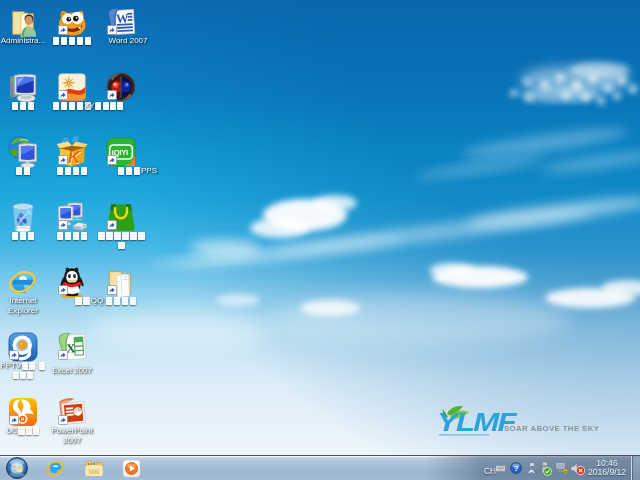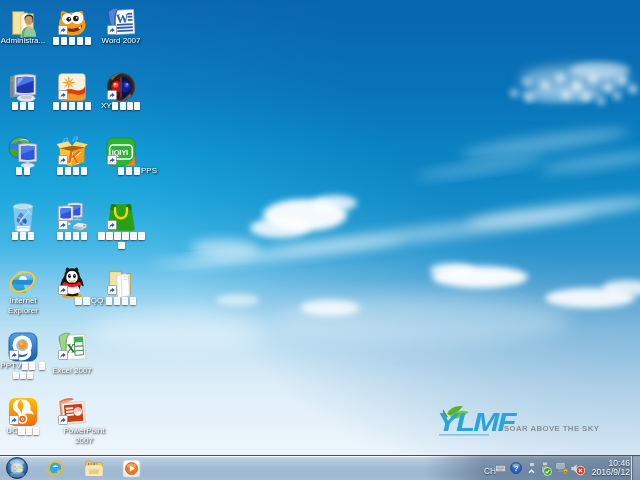--- a/index.html
+++ b/index.html
@@ -16,21 +16,21 @@
 #bar{position:absolute;left:0;top:455px;width:640px;height:25px;
 background:linear-gradient(180deg,#d7e3ef 0,#b6cbdf 3px,#a3bcd4 12px,#9db7d0 18px,#a8bfd5 25px);
 border-top:1px solid #49525c;box-sizing:border-box;}
 #bar:before{content:"";position:absolute;left:0;top:0;width:100%;height:1px;background:rgba(255,255,255,.75);}
 #trayshade{position:absolute;right:0;top:0;height:25px;width:215px;
 background:linear-gradient(90deg,rgba(58,80,108,0) 0,rgba(58,80,108,.44) 58px,rgba(56,78,106,.52) 100%);}
 #sdesk{position:absolute;right:0;top:0;width:8px;height:25px;
 background:linear-gradient(180deg,#93a7bc,#7d93ab);border-left:1px solid #cfdce8;
 box-shadow:inset 1px 0 1px rgba(40,55,75,.5);}
 #clock{position:absolute;right:10px;top:2.5px;width:46px;color:#f4f8fc;font-size:8.6px;line-height:9.5px;
-text-align:right;text-shadow:0 1px 1px rgba(20,35,55,.7);}
+text-align:center;text-shadow:0 1px 1px rgba(20,35,55,.7);}
 .tico{position:absolute;top:0;}
 </style>
 </head>
 <body>
 <div id="scr">
 <svg id="sky" width="640" height="455" viewBox="0 0 640 455">
   <defs>
     <linearGradient id="g1" x1="0" y1="0" x2="0" y2="1">
       <stop offset="0" stop-color="#0c6ab2"></stop>
       <stop offset=".2" stop-color="#0e81c4"></stop>
@@ -163,21 +163,21 @@
   <rect x="12" y="23.5" width="15" height="1.7" fill="#2d5ba8"></rect>
  </g>
  <path d="M3.5 6 Q8 1.5 14.5 3 Q11 6 11 13 L11 28.5 Q7 23 4.8 15 Q3 9 3.5 6 Z" fill="#2a5caa"></path>
  <path d="M4.5 6.2 Q8.5 2.6 13 3.4 Q9.8 6.5 9.8 13 L9.8 26 Q7 21 5.5 14.5 Q4.2 9 4.5 6.2 Z" fill="#4f87d5"></path>
 </g>
       </svg>
 <svg class="ic" style="left:107px;top:25px;width:10px;height:10px" viewBox="0 0 11 11">
  <rect x=".5" y=".5" width="10" height="10" rx="1.2" fill="#fff" stroke="#8a8a8a" stroke-width=".8"></rect>
  <path d="M2.9 8.4 Q2.9 5.1 5.4 4.7 L5.4 3 L8.5 5.4 L5.4 7.9 L5.4 6.3 Q4.1 6.4 2.9 8.4 Z" fill="#2a58cc"></path>
 </svg>
-<div class="lbl" style="left:91px;top:36px;width:60px">Word 2007</div>
+<div class="lbl" style="left:98px;top:36px;width:60px">Word 2007</div>
 
 <svg class="ic" style="left:7px;top:71px" viewBox="0 0 32 32">
         <g transform="translate(16 16) scale(1.06) translate(-16 -16)">
  <path d="M4 6 L11 5 L11 25 L4 26 Z" fill="#9aa0a8"></path>
  <path d="M4 6 L7 5.7 L7 25.7 L4 26 Z" fill="#7e848c"></path>
  <rect x="4.8" y="8" width="1.6" height="3" fill="#57c24e"></rect>
  <path d="M8 5 Q20 3 28 5 L28 23 Q20 25 8 23 Z" fill="#dfe3e8" stroke="#9aa2ac" stroke-width=".7"></path>
  <path d="M10 7 Q19 5.5 26 7 L26 21 Q19 22.5 10 21 Z" fill="#2e55e0"></path>
  <path d="M10 7 Q19 5.5 26 7 L26 10 L10 16 Z" fill="#4f7ae8" opacity=".9"></path>
  <path d="M10 16 L26 10 L26 21 Q19 22.5 10 21 Z" fill="#1a2fa8" opacity=".8"></path>
@@ -228,21 +228,21 @@
  <circle cx="20" cy="15.8" r="5.2" fill="#131f9a"></circle>
  <circle cx="21.2" cy="14.2" r="2.2" fill="#3a52d8"></circle>
  <circle cx="21.8" cy="13.5" r="1" fill="#8fa0f0"></circle>
  <rect x="15.4" y="6.2" width="1.2" height="19.6" fill="#55504a"></rect>
 </g>
       </svg>
 <svg class="ic" style="left:107px;top:90px;width:10px;height:10px" viewBox="0 0 11 11">
  <rect x=".5" y=".5" width="10" height="10" rx="1.2" fill="#fff" stroke="#8a8a8a" stroke-width=".8"></rect>
  <path d="M2.9 8.4 Q2.9 5.1 5.4 4.7 L5.4 3 L8.5 5.4 L5.4 7.9 L5.4 6.3 Q4.1 6.4 2.9 8.4 Z" fill="#2a58cc"></path>
 </svg>
-<div class="lbl" style="left:91px;top:101px;width:60px">XY<span class="cj sm"></span><span class="cj sm"></span><span class="cj sm"></span><span class="cj sm"></span></div>
+<div class="lbl" style="left:74px;top:101px;width:60px">XY<span class="cj sm"></span><span class="cj sm"></span><span class="cj sm"></span><span class="cj sm"></span></div>
 
 <svg class="ic" style="left:7px;top:136px" viewBox="0 0 32 32">
         <g transform="translate(16 16) scale(1.05) translate(-16 -16)">
  <circle cx="13" cy="12" r="10.5" fill="#2e7fd8"></circle>
  <path d="M6 5.5 Q10 1.8 16 2.2 Q13 6 9.5 7.5 Q6.5 8.5 4.3 8.5 Q5 6.8 6 5.5 Z" fill="#59b52e"></path>
  <path d="M16 3 Q21 4 23 8 Q19 10 15.5 8.5 Q13.5 7 14 4.5 Z" fill="#59b52e"></path>
  <path d="M3 14 Q6 12 9 13.5 Q12 15 11 18 Q9.5 21 6.5 20.5 Q4 17.5 3 14 Z" fill="#4aa526"></path>
  <path d="M15 12 Q19 11 21.5 13.5 Q23 16 21 18.5 Q18 21.5 14.5 20 Q12.5 16 15 12 Z" fill="#4aa526" opacity=".85"></path>
  <circle cx="13" cy="12" r="10.5" fill="none" stroke="#1a5aa8" stroke-width=".8" opacity=".6"></circle>
  <path d="M13 5 Q18 2.5 21.5 6" stroke="#bfe0f8" stroke-width="1" fill="none" opacity=".8"></path>
@@ -495,21 +495,21 @@
   <circle cx="21.5" cy="16" r="4" fill="#fff"></circle>
   <path d="M21.5 16 L21.5 12 A4 4 0 0 0 17.9 17.8 Z" fill="#cc3d12" opacity=".25"></path>
   <path d="M21.5 16 L25.5 16 A4 4 0 0 0 21.5 12 Z" fill="#f0b89e"></path>
  </g>
 </g>
       </svg>
 <svg class="ic" style="left:58px;top:415px;width:10px;height:10px" viewBox="0 0 11 11">
  <rect x=".5" y=".5" width="10" height="10" rx="1.2" fill="#fff" stroke="#8a8a8a" stroke-width=".8"></rect>
  <path d="M2.9 8.4 Q2.9 5.1 5.4 4.7 L5.4 3 L8.5 5.4 L5.4 7.9 L5.4 6.3 Q4.1 6.4 2.9 8.4 Z" fill="#2a58cc"></path>
 </svg>
-<div class="lbl" style="left:54px;top:426px;width:60px">PowerPoint<br>2007</div>
+<div class="lbl" style="left:42px;top:426px;width:60px">PowerPoint<br>2007</div>
 </div>
 
 <div id="bar">
   <div id="trayshade"></div>
   <div id="sdesk"></div>
   <div id="clock">10:46<br>2016/9/12</div>
 
   <svg class="tico" style="left:6px;top:1px;width:22px;height:22px" viewBox="0 0 22 22">
    <defs>
     <radialGradient id="orb" cx=".5" cy=".35" r=".75">

